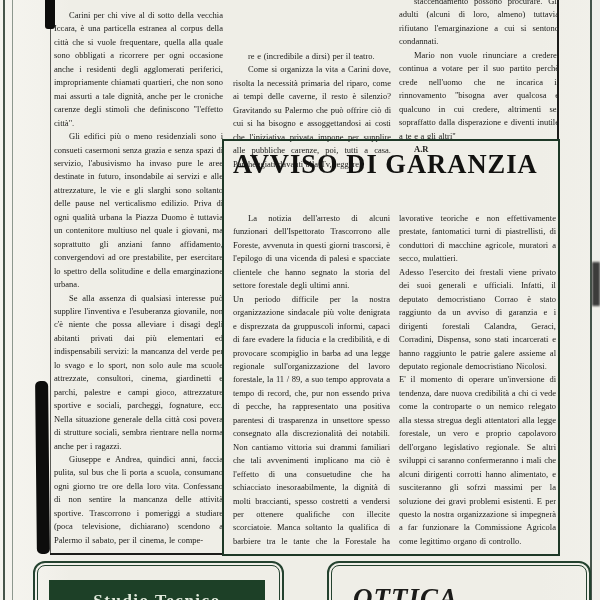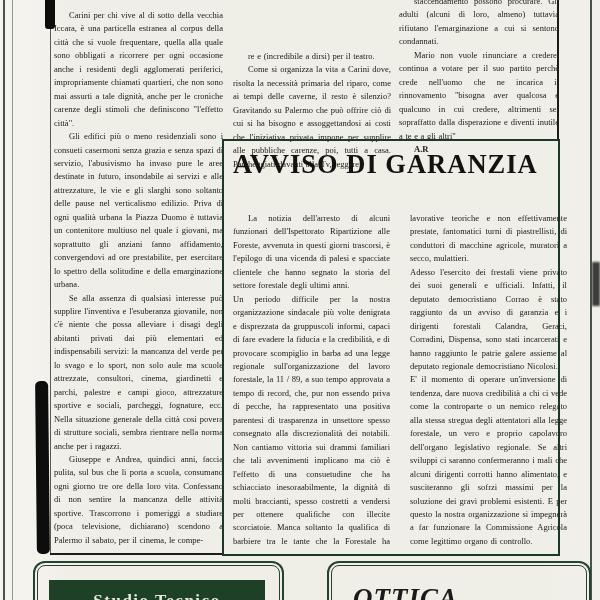--- a/index.html
+++ b/index.html
@@ -66,25 +66,25 @@
       </div>
     <p class="sig-ar">A.R</p>
   </div>
 
   <div class="forestali-box">
     <div class="headline">
       <div>AVVISO DI GARANZIA</div>
     </div>
 
     <div class="textcol f-col indent-first" style="left:9px;">
-        <p>La notizia dell'arresto di alcuni funzionari dell'Ispettorato Ripartizione alle Foreste, avvenuta in questi giorni trascorsi, è l'epilogo di una vicenda di palesi e spacciate clientele che hanno segnato la storia del settore forestale degli ultimi anni.</p>
+        <p>La notizia dell'arresto di alcuni funzionari dell'Ispettorato Trascorrono alle Foreste, avvenuta in questi giorni trascorsi, è l'epilogo di una vicenda di palesi e spacciate clientele che hanno segnato la storia del settore forestale degli ultimi anni.</p>
         <p>Un periodo difficile per la nostra organizzazione sindacale più volte denigrata e disprezzata da gruppuscoli informi, capaci di fare evadere la fiducia e la credibilità, e di provocare scompiglio in barba ad una legge regionale sull'organizzazione del lavoro forestale, la 11 / 89, a suo tempo approvata a tempo di record, che, pur non essendo priva di pecche, ha rappresentato una positiva parentesi di trasparenza in unsettore spesso consegnato alla discrezionalità dei notabili. Non cantiamo vittoria sui drammi familiari che tali avvenimenti implicano ma ciò è l'effetto di una consuetudine che ha schiacciato inesoraabilmente, la dignità di molti braccianti, spesso costretti a vendersi per ottenere qualifiche con illecite scorciatoie. Manca soltanto la qualifica di barbiere tra le tante che la Forestale ha ammesso nel suo disorganico "carnet". Progetti di lavoro inesistenti, giornate</p>
       </div>
 
-    <div class="textcol f-col" style="left:186px;">
+    <div class="textcol f-col" style="left:175px;">
       <div>
           <p>lavorative teoriche e non effettivamente prestate, fantomatici turni di piastrellisti, di conduttori di macchine agricole, muratori a secco, mulattieri.</p>
           <p>Adesso l'esercito dei frestali viene privato dei suoi generali e ufficiali. Infatti, il deputato democristiano Corrao è stato raggiunto da un avviso di garanzia e i dirigenti forestali Calandra, Geraci, Corradini, Dispensa, sono stati incarcerati e hanno raggiunto le patrie galere assieme al deputato regionale democristiano Nicolosi.</p>
           <p>E' il momento di operare un'inversione di tendenza, dare nuova credibilità a chi ci vede come la controparte o un nemico relegato alla stessa stregua degli attentatori alla legge forestale, un vero e proprio capolavoro dell'organo legislativo regionale. Se altri sviluppi ci saranno confermeranno i mali che alcuni dirigenti corrotti hanno alimentato, e susciteranno gli sofrzi massimi per la soluzione dei gravi problemi esistenti. E per questo la nostra organizzazione si impegnerà a far funzionare la Commissione Agricola come legittimo organo di controllo.</p>
         </div>
 
     </div>
   </div>
 
   <div class="adbox" style="left:33px;width:251px;">

